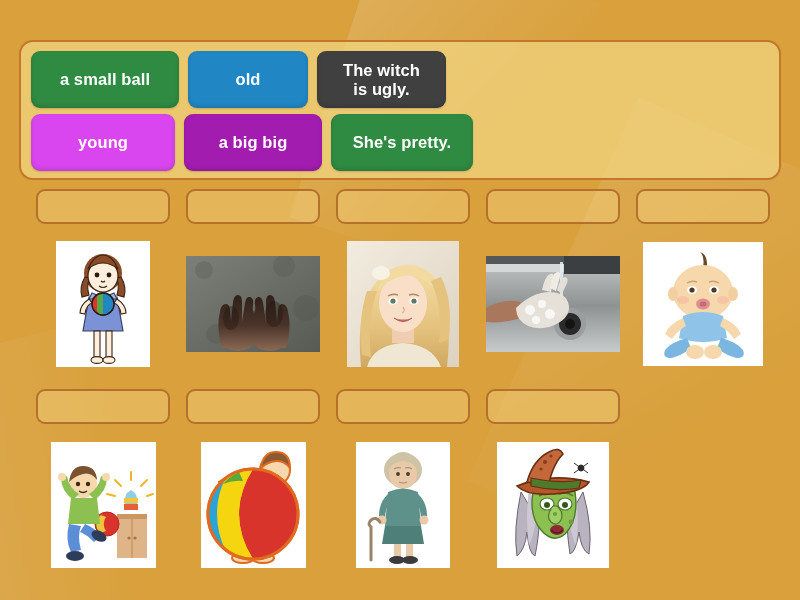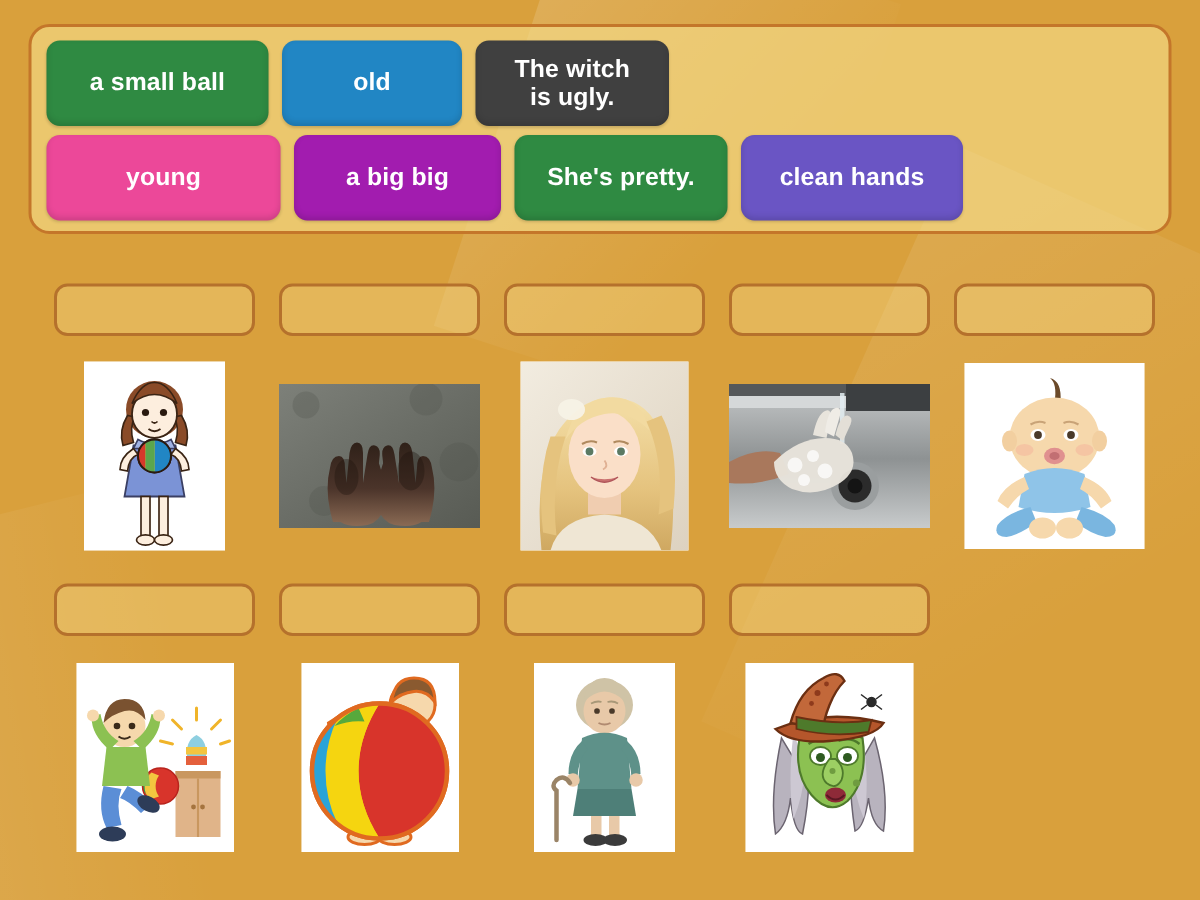--- a/index.html
+++ b/index.html
@@ -29,21 +29,21 @@
   .streak-a { left: 330px; top: -40px;  width: 230px; height: 300px; transform: rotate(18deg); }
   .streak-b { left: 540px; top: 140px;  width: 300px; height: 420px; transform: rotate(24deg);
               background: linear-gradient(125deg, rgba(255,255,255,0.10), rgba(255,255,255,0) 65%); }
   .streak-c { left: -60px; top: 330px;  width: 260px; height: 300px; transform: rotate(-14deg);
               background: linear-gradient(95deg, rgba(255,255,255,0.10), rgba(255,255,255,0) 70%); }
 
   
   .word-bank {
     position: absolute;
     left: 19px;
-    top: 16px;
+    top: 40px;
     width: 762px;
     height: 140px;
     background: rgba(246, 222, 140, 0.62);
     border: 2px solid #c4762a;
     border-radius: 14px;
     padding: 9px 10px;
   }
 
   .tile-row {
     display: flex;
@@ -133,24 +133,23 @@
 <div class="word-bank">
 
   <div class="tile-row">
     <div class="tile" style="width:148px;background:#2f8a42">a small ball</div>
     <div class="tile" style="width:120px;background:#2186c4">old</div>
     <div class="tile" style="width:129px;background:#404040">The witch
 is ugly.</div>
   </div>
 
   <div class="tile-row">
-    <div class="tile" style="width:156px;background:#ec4899">young</div>
+    <div class="tile" style="width:144px;background:#d946ef">young</div>
     <div class="tile" style="width:138px;background:#a21caf">a big big</div>
     <div class="tile" style="width:142px;background:#2f8a42">She's pretty.</div>
-    <div class="tile" style="width:148px;background:#6a55c4">clean hands</div>
   </div>
 
 </div>
 
 <div class="dropzone-row row1">
   <div class="dropzone"></div>
   <div class="dropzone"></div>
   <div class="dropzone"></div>
   <div class="dropzone"></div>
   <div class="dropzone"></div>

